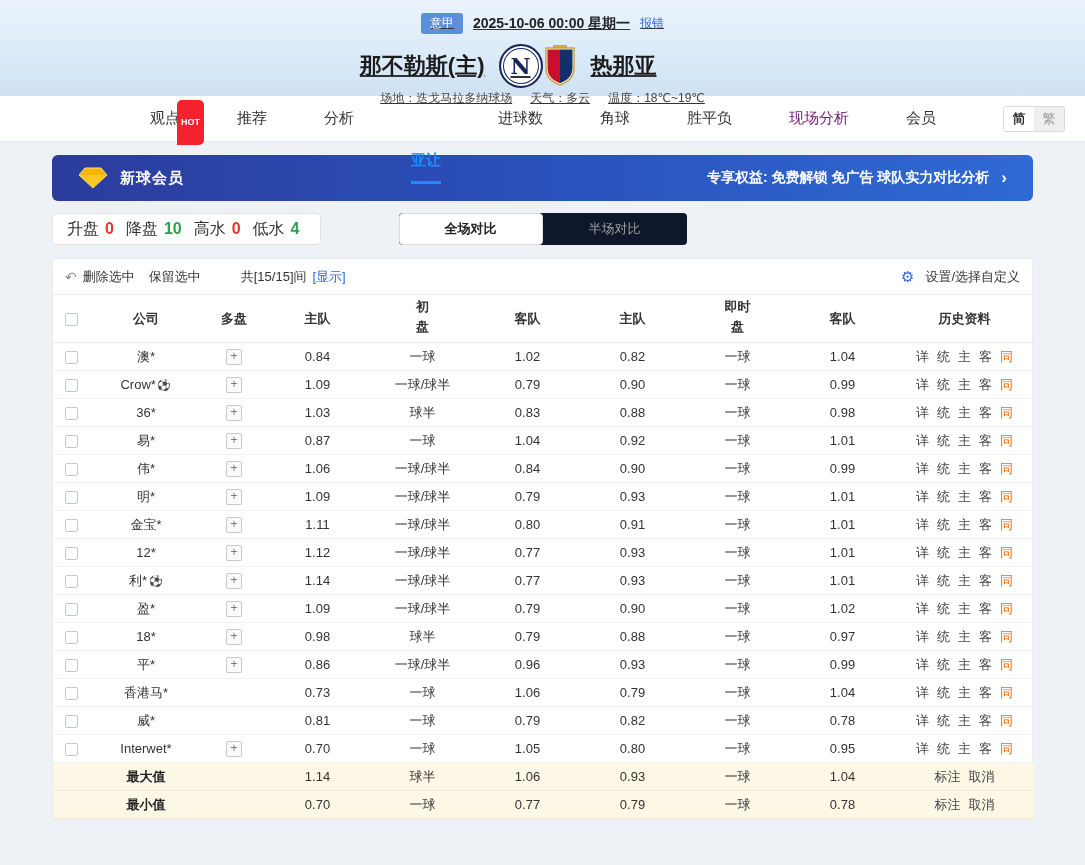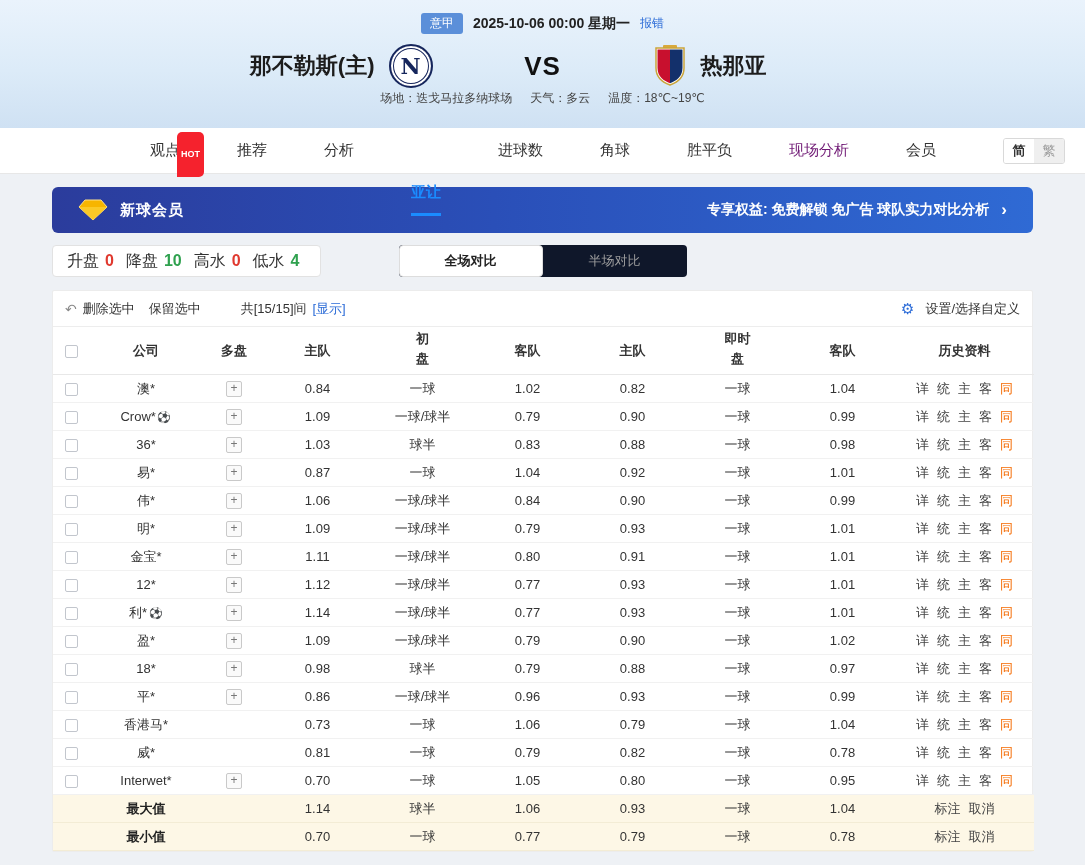--- a/index.html
+++ b/index.html
@@ -5,23 +5,24 @@
   * { box-sizing: border-box; }
   html,body { margin:0; padding:0; }
   body {
     width:1085px; height:865px; overflow:hidden;
     background:#eef1f5;
     font-family:"Liberation Sans","DejaVu Sans",sans-serif;
     color:#333;
   }
   
   .match-header {
-    height:128px;
+    height:96px;
     background:linear-gradient(180deg,#eaf3fc 0%,#dcebf8 55%,#cfe1f3 100%);
     text-align:center;
+    text-decoration:underline;
   }
   .mh-top { display:flex; justify-content:center; align-items:center; gap:10px; padding-top:13px; }
   .league-badge { background:#5b8fd9; color:#fff; font-size:12px; padding:2px 9px; border-radius:3px; }
   .match-datetime { font-size:14px; font-weight:bold; color:#222; }
   .report-error { font-size:12px; color:#2b6bd7; cursor:pointer; text-decoration:none; }
   .mh-teams { display:flex; align-items:center; margin-top:8px; height:48px; }
   .team { flex:1; display:flex; align-items:center; gap:14px; }
   .team.home { justify-content:flex-end; }
   .team.away { justify-content:flex-start; }
   .team-name { font-size:22px; font-weight:bold; color:#1c1c1c; }
@@ -110,21 +111,20 @@
       <span class="match-datetime">2025-10-06 00:00 星期一</span>
       <a class="report-error">报错</a>
     </div>
     <div class="mh-teams">
       <div class="team home">
         <span class="team-name">那不勒斯(主)</span>
         <span class="napoli-logo">
           <span>N</span>
         </span>
       </div>
-      <div class="vs">VS</div>
       <div class="team away">
         <span class="genoa-logo">
           <svg width="34" height="42" viewBox="0 0 34 42">
             <rect x="10" y="0" width="14" height="5" rx="1" fill="#d8a93c"></rect>
             <path d="M3 3 H31 V23 C31 33 24 37.5 17 40 C10 37.5 3 33 3 23 Z" fill="#fff" stroke="#caa43a" stroke-width="1.5"></path>
             <path d="M4.5 4.5 H17 V38.2 C10.8 35.8 4.5 31.8 4.5 23 Z" fill="#c8102e"></path>
             <path d="M17 4.5 H29.5 V23 C29.5 31.8 23.2 35.8 17 38.2 Z" fill="#13306b"></path>
           </svg>
         </span>
         <span class="team-name">热那亚</span>

